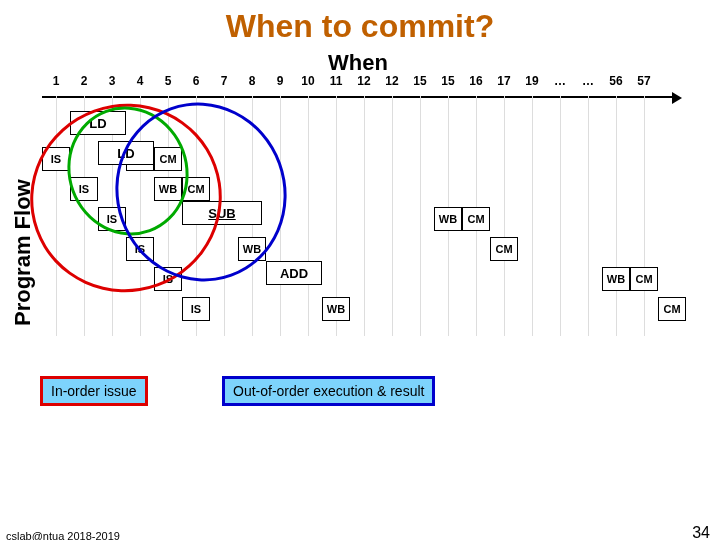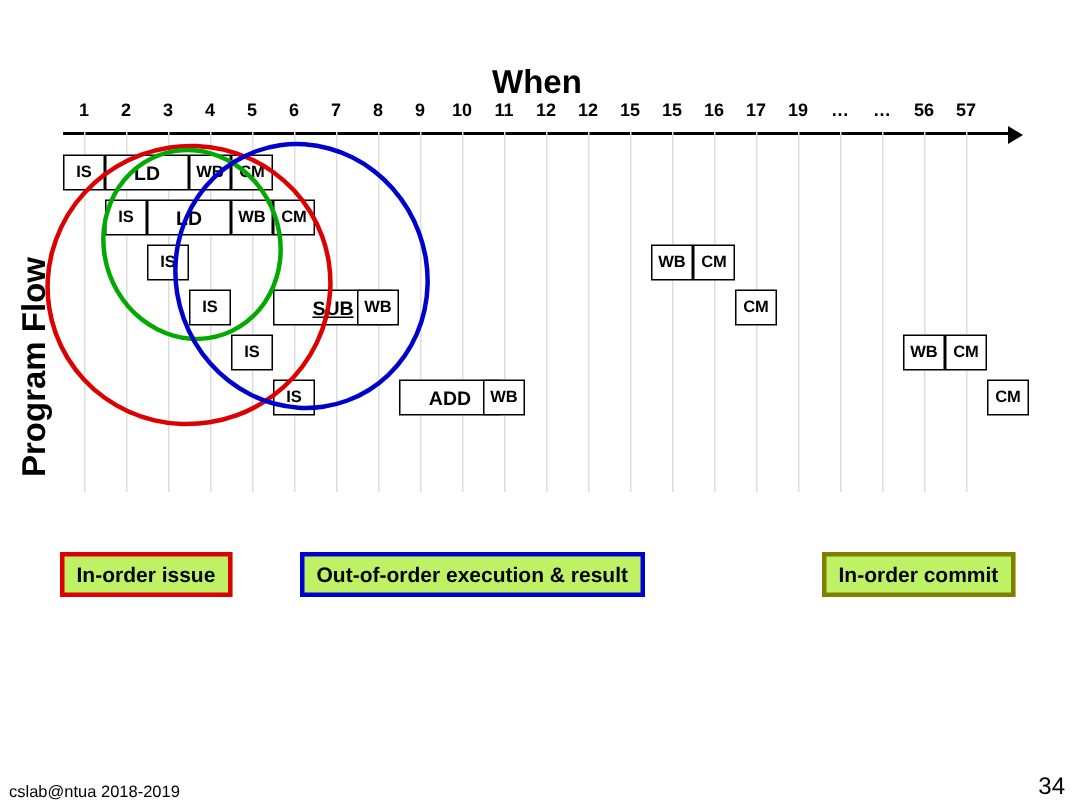--- a/index.html
+++ b/index.html
@@ -6,31 +6,32 @@
   html, body { width: 720px; height: 540px; font-family: "Comic Sans MS", cursive, sans-serif; background: #fff; }
   .slide { position: relative; width: 720px; height: 540px; }
   .title { text-align: center; font-size: 32px; color: #c06000; font-weight: bold; margin-top: 8px; }
   .chart-area { position: absolute; left: 28px; top: 58px; width: 680px; height: 320px; }
   .time-label { position: absolute; font-size: 22px; font-weight: bold; }
   .yaxis-label { position: absolute; left: -18px; top: 260px; transform: rotate(-90deg); transform-origin: left top; font-size: 22px; font-weight: bold; white-space: nowrap; }
   .tick { position: absolute; font-size: 12px; font-weight: bold; text-align: center; }
   .vline { position: absolute; width: 0; border-left: 1px solid #ddd; top: 30px; height: 240px; }
   .arrow { position: absolute; height: 0; border-top: 2px solid #000; }
   .arrow::after { content: ""; position: absolute; right: -10px; top: -6px; border: 6px solid transparent; border-left: 10px solid #000; }
-  .cell { position: absolute; width: 28px; height: 24px; border: 1px solid #000; font-size: 11px; display: flex; align-items: center; justify-content: center; background: #fff; font-weight: bold; }
+  .cell { position: absolute; width: 28px; height: 24px; border: 1px solid #000; font-size: 11px; display: flex; align-items: center; justify-content: center; background: #fff; font-weight: bold; margin-top: 36px; }
   .wide { position: absolute; height: 24px; border: 1px solid #000; font-size: 13px; display: flex; align-items: center; justify-content: center; background: #fff; font-weight: bold; }
   .ring { position: absolute; border: 3px solid; border-radius: 50%; background: transparent; }
-  .box-phase { position: absolute; border: 3px solid; padding: 4px 8px; font-weight: bold; font-size: 14px; background: #bef264; }
+  .box-phase { position: absolute; border: 3px solid; padding: 4px 8px; font-weight: normal; font-size: 14px; background: #7dd3fc; }
   .footer-left { position: absolute; left: 6px; bottom: 6px; font-size: 11px; font-family: Arial, sans-serif; }
   .footer-right { position: absolute; right: 10px; bottom: 6px; font-size: 16px; font-family: Arial, sans-serif; }
 </style>
 </head>
 <body>
 
 <div class="slide">
+  <div class="title">When to commit?</div>
 
   <div class="chart-area">
     <div class="time-label" style="left:300px; top:-16px;">When</div>
     <span class="yaxis-label">Program Flow</span>
     <div class="arrow" style="left:14px; top:30px; width:636px;"></div>
 
     <div id="ticks">
         <div class="tick" style="left: 16px; top: 8px; width: 24px;">1</div>
         <div class="tick" style="left: 44px; top: 8px; width: 24px;">2</div>
         <div class="tick" style="left: 72px; top: 8px; width: 24px;">3</div>
@@ -96,28 +97,27 @@
     <div class="cell" style="left:98px; top:135px;">IS</div>
     <div class="wide" style="left:154px; top:135px; width:80px;text-decoration:underline;">SUB</div>
     <div class="cell" style="left:210px; top:135px;">WB</div>
     <div class="cell" style="left:462px; top:135px;">CM</div>
 
     <div class="cell" style="left:126px; top:165px;">IS</div>
     <div class="cell" style="left:574px; top:165px;">WB</div>
     <div class="cell" style="left:602px; top:165px;">CM</div>
 
     <div class="cell" style="left:154px; top:195px;">IS</div>
-    <div class="wide" style="left:238px; top:195px; width:68px;">ADD</div>
+    <div class="wide" style="left:238px; top:195px; width:56px;">ADD</div>
     <div class="cell" style="left:294px; top:195px;">WB</div>
     <div class="cell" style="left:630px; top:195px;">CM</div>
 
     <div class="ring" style="left:2px; top:38px; width:192px; height:188px; border-color:#d00; transform:rotate(-20deg);"></div>
     <div class="ring" style="left:40px; top:40px; width:120px; height:130px; border-color:#0a0; transform:rotate(-20deg);"></div>
     <div class="ring" style="left:88px; top:36px; width:170px; height:180px; border-color:#00c; transform:rotate(-20deg);"></div>
   </div>
 
   <div class="box-phase" style="left:40px; top:368px; border-color:#d00; color:#000;">In-order issue</div>
-  <div class="box-phase" style="left:200px; top:368px; border-color:#00c;">Out-of-order execution &amp; result</div>
-  <div class="box-phase" style="left:548px; top:368px; border-color:#808000;">In-order commit</div>
+  <div class="box-phase" style="left:222px; top:368px; border-color:#00c;">Out-of-order execution &amp; result</div>
 
   <div class="footer-left">cslab@ntua 2018-2019</div>
   <div class="footer-right">34</div>
 </div>
 
 </body></html>

